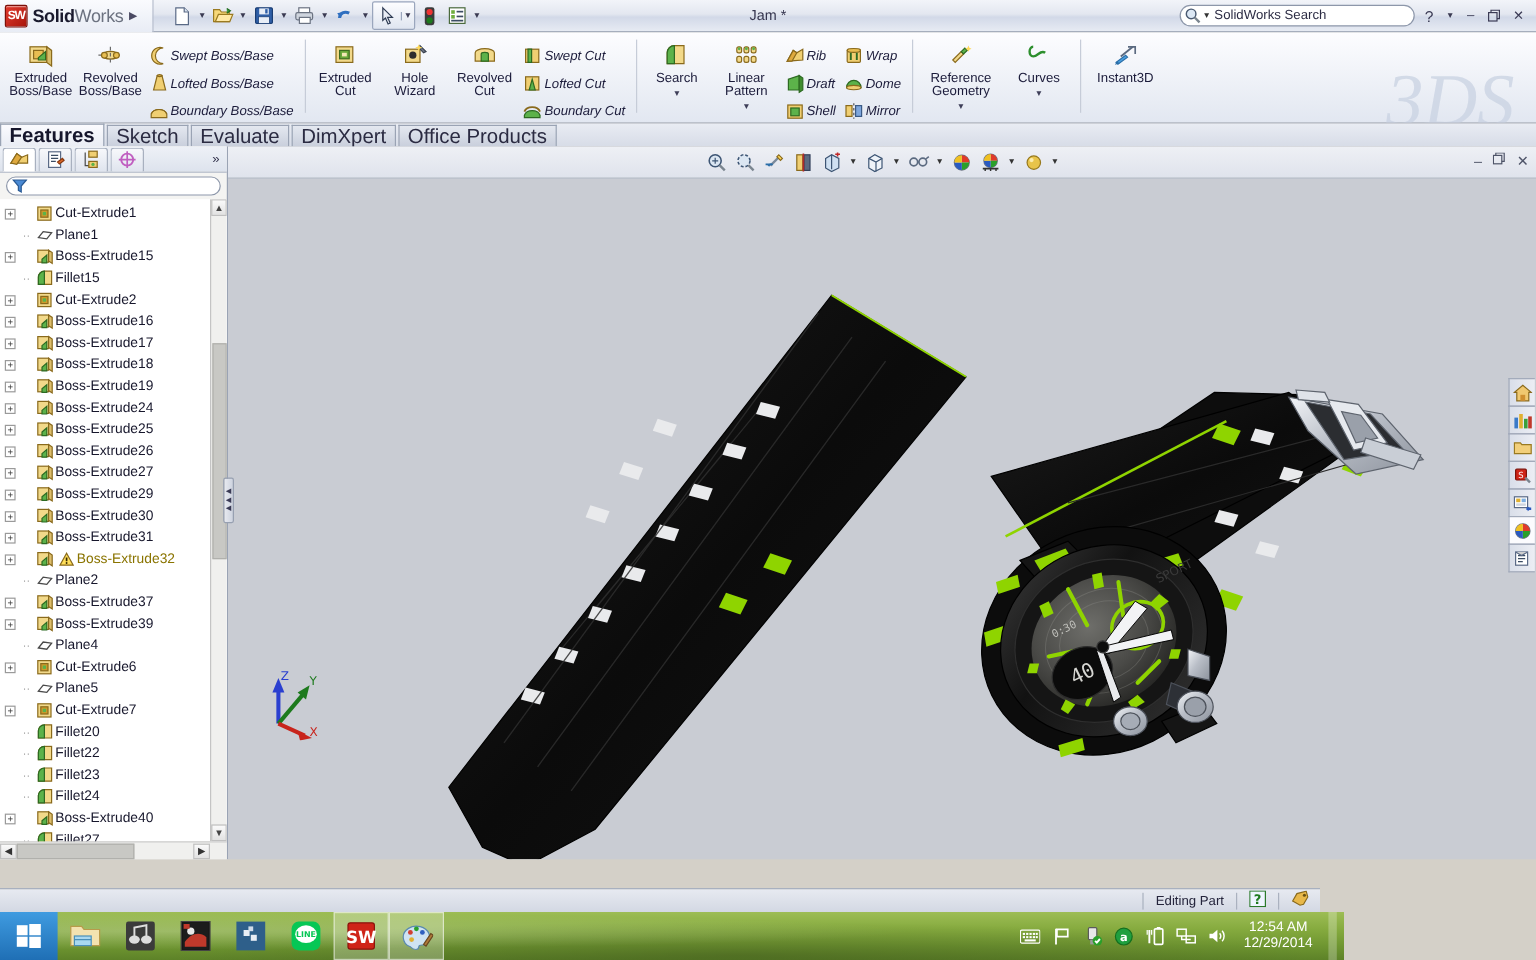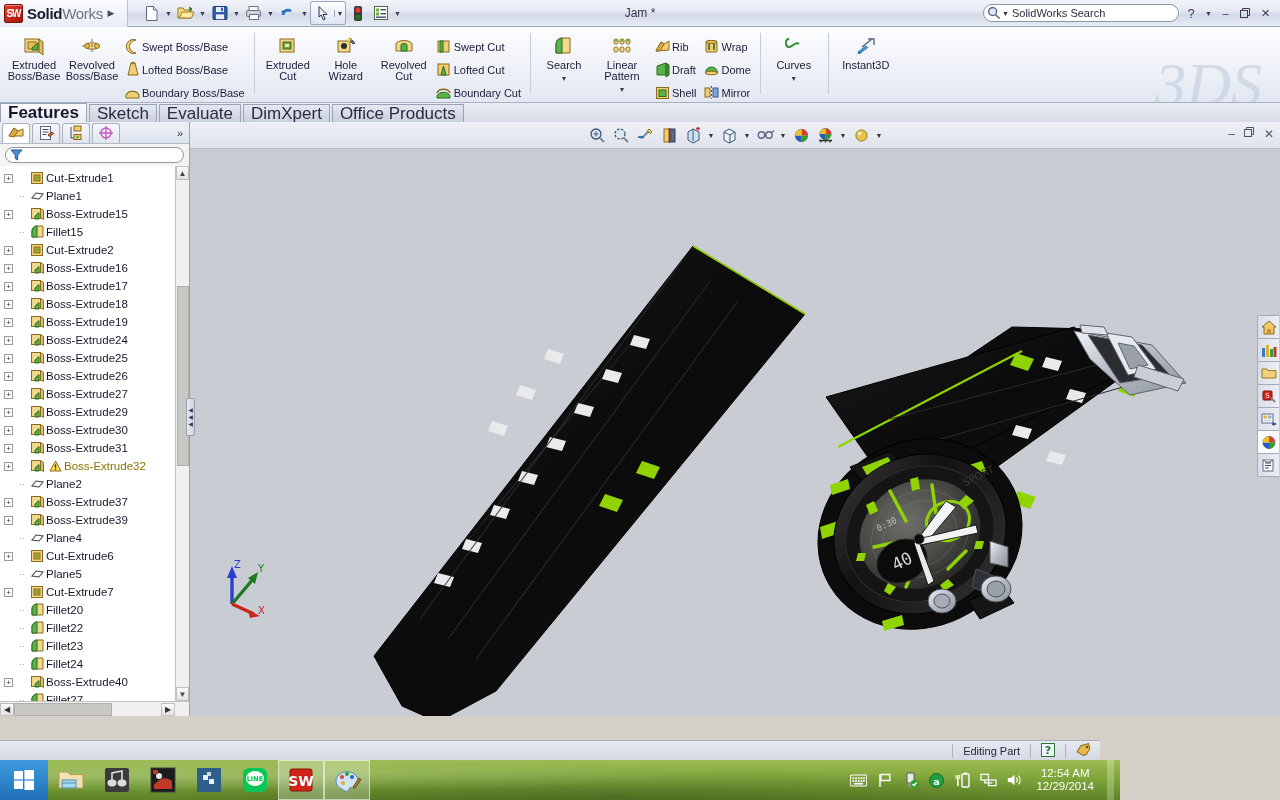--- a/index.html
+++ b/index.html
@@ -73,21 +73,21 @@
   }
   .rgroup { display:flex; align-items:flex-start; padding: 3px 5px 0 5px; position: relative; }
   .rgroup + .rgroup::before {
     content:""; position:absolute; left:0; top:6px; bottom:8px; width:1px; background:#c6ccd8;
   }
   .big-btn {
     width: 58px; display:flex; flex-direction:column; align-items:center;
     padding-top: 4px; text-align:center; line-height: 11px; font-size: 11px; cursor: default;
   }
   .big-btn .bi { height: 26px; display:flex; align-items:center; justify-content:center; }
-  .small-col { display:flex; flex-direction:column; justify-content:flex-start; padding-top: 5px; }
+  .small-col { display:flex; flex-direction:column; justify-content:flex-start; padding-top: 5px; font-style: italic; }
   .small-btn { display:flex; align-items:center; height: 23px; font-size: 11px; padding: 0 4px 0 1px; white-space: nowrap;}
   .small-btn .si { width: 20px; display:flex; align-items:center; justify-content:center; }
   .drop-caret { text-align:center; font-size:7px; color:#3e3e58; margin-top: 2px; }
   .watermark {
     position:absolute; right: 18px; top: 22px; font-size: 62px; color: #c9d2e2;
     font-family: "Liberation Serif", serif; font-style: italic; opacity: .75; pointer-events:none;
     user-select:none;
   }
 
   
@@ -600,20 +600,32 @@
                 <rect x="10" y="4" width="5" height="9" fill="#7ea6dc" stroke="#3a5a86"></rect>
                 <path d="M8.5 2v13" stroke="#555" stroke-dasharray="2,2"></path>
               </svg>
           </span>
           <span>Mirror</span>
         </div>
       </div>
     </div>
 
     <div class="rgroup">
+      <div class="big-btn" style="width:72px;">
+        <span class="bi">
+          <svg width="26" height="22" viewBox="0 0 26 22">
+              <path d="M6 14l7-7 2 2-7 7z" fill="#f2d98a" stroke="#8a6a1c"></path>
+              <path d="M13 7l3-3 2 2-3 3z" fill="#5cb24a" stroke="#2d6a22"></path>
+              <path d="M19 2l.8 1.8L21.6 4.6 19.8 5.4 19 7.2 18.2 5.4 16.4 4.6 18.2 3.8z" fill="#ffd95a"></path>
+            </svg>
+        </span>
+        <span>Reference</span>
+        <span>Geometry</span>
+        <span class="drop-caret">▼</span>
+      </div>
       <div class="big-btn">
         <span class="bi">
           <svg width="26" height="22" viewBox="0 0 26 22">
               <path d="M8 3c-4 0-4 8 0 8s6-6 10-3" fill="none" stroke="#2d8f2d" stroke-width="2"></path>
             </svg>
         </span>
         <span>Curves</span>
         <span class="drop-caret">▼</span>
       </div>
     </div>

